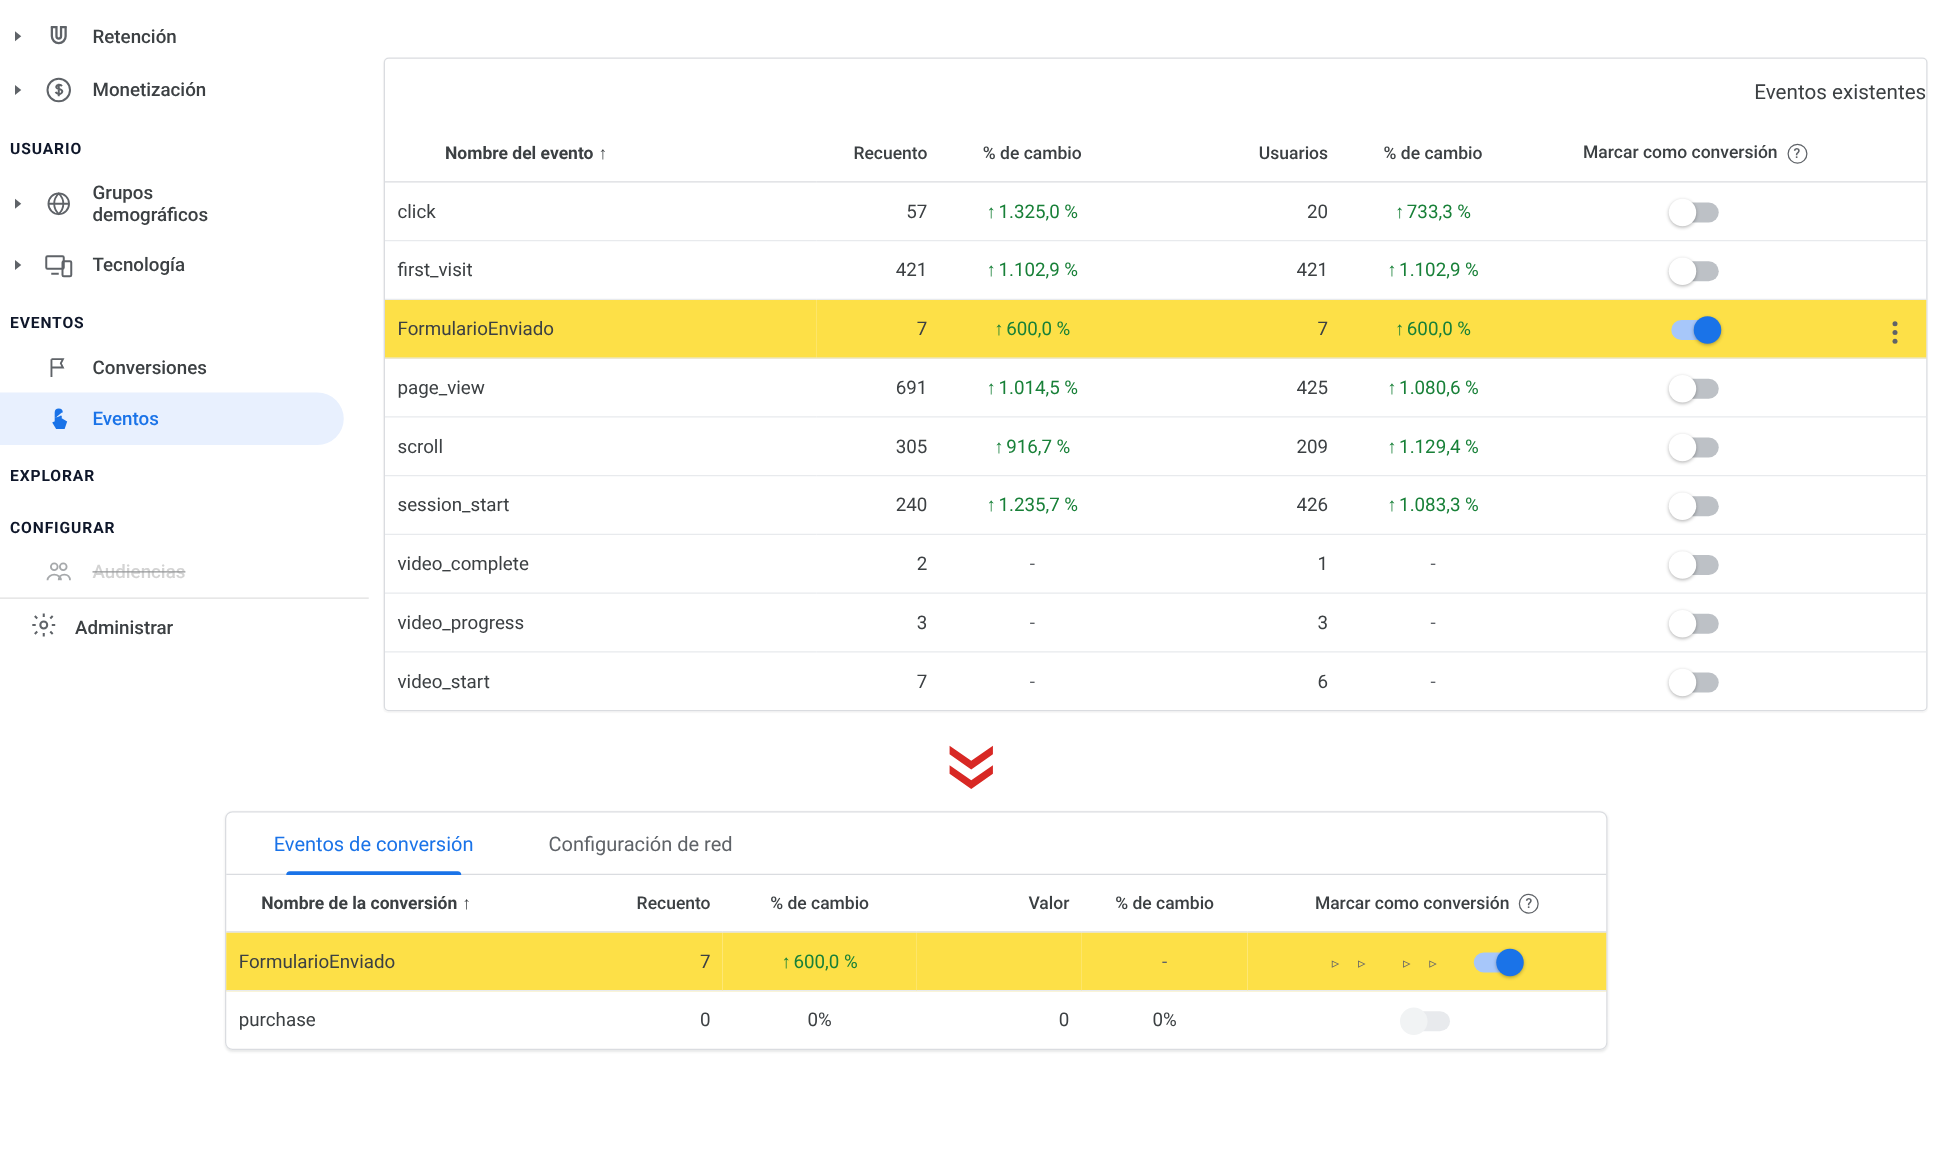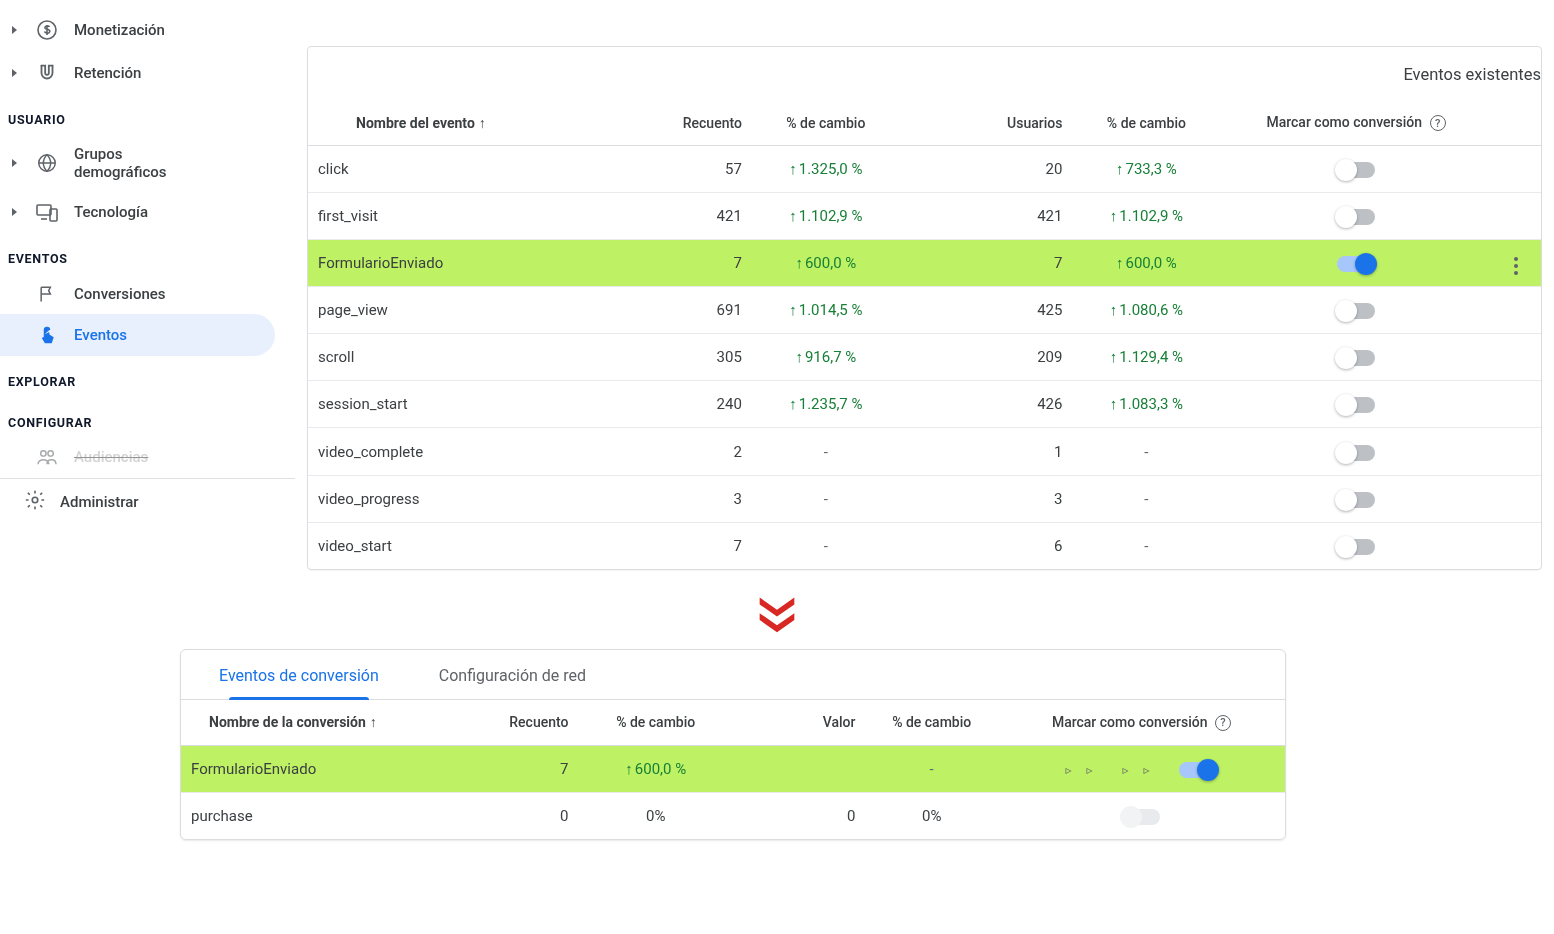--- a/index.html
+++ b/index.html
@@ -25,21 +25,21 @@
   .card { border: 1px solid #dadce0; border-radius: 4px; margin: 46px 0 0 12px; box-shadow: 0 1px 1px rgba(0,0,0,.04); }
 
   table { width: 100%; border-collapse: collapse; }
   th { text-align: left; font-size: 14px; font-weight: 500; color: #3c4043; padding: 14px 10px; border-bottom: 1px solid #dadce0; }
   th.num, td.num { text-align: right; }
   th.pct, td.pct { text-align: center; }
   th.conv, td.conv { text-align: center; }
   th.first, td.first { padding-left: 48px; }
   tr.row td { padding: 14px 10px; font-size: 15px; color: #3c4043; border-bottom: 1px solid #e8eaed; }
   tr.row:last-child td { border-bottom: none; }
-  tr.row.hover { background: #bef264; }
+  tr.row.hover { background: #fde047; }
   td.name { color: #2b2b2b; }
   .pct-up { color: #188038; white-space: nowrap; }
   .pct-up::before { content: "↑"; font-size: 15px; margin-right: 2px; }
   .dash { color: #5f6368; }
   td.conv { width: 200px; }
   .menu-cell { width: 40px; text-align: center; }
 
   
   .events-table col.c-name  { width: 28%; }
   .events-table col.c-count { width: 8%; }
@@ -90,41 +90,41 @@
 
   <div class="sidebar">
 
     <div class="nav-item">
       <span class="arrow-slot">
         <svg width="8" height="10" viewBox="0 0 8 10" fill="#5f6368">
             <path d="M1 1 L6 5 L1 9 Z"></path>
           </svg>
       </span>
       <span class="icon-slot">
+        <svg width="22" height="22" viewBox="0 0 24 24" fill="none" stroke="#5f6368" stroke-width="2" stroke-linecap="round">
+            <path d="M6 4v8a6 6 0 0 0 12 0V4"></path>
+            <path d="M6 4h4v8a2 2 0 0 0 4 0V4h4"></path>
+          </svg>
+      </span>
+      <span class="label">Retención</span>
+    </div>
+
+    <div class="nav-item">
+      <span class="arrow-slot">
+        <svg width="8" height="10" viewBox="0 0 8 10" fill="#5f6368">
+            <path d="M1 1 L6 5 L1 9 Z"></path>
+          </svg>
+      </span>
+      <span class="icon-slot">
         <svg width="24" height="24" viewBox="0 0 24 24" fill="none" stroke="#5f6368" stroke-width="1.6">
             <circle cx="12" cy="12" r="9"></circle>
             <path d="M12 7v10M14.5 9c-0.5-1-2-1.3-3-1s-2 1.2-1.3 2.2c.6.8 2 .9 3 1.3s2 1 1.5 2.3-2.2 1.5-3.2 1.2-1.7-.8-2-1.5"></path>
           </svg>
       </span>
       <span class="label">Monetización</span>
-    </div>
-
-    <div class="nav-item">
-      <span class="arrow-slot">
-        <svg width="8" height="10" viewBox="0 0 8 10" fill="#5f6368">
-            <path d="M1 1 L6 5 L1 9 Z"></path>
-          </svg>
-      </span>
-      <span class="icon-slot">
-        <svg width="22" height="22" viewBox="0 0 24 24" fill="none" stroke="#5f6368" stroke-width="2" stroke-linecap="round">
-            <path d="M6 4v8a6 6 0 0 0 12 0V4"></path>
-            <path d="M6 4h4v8a2 2 0 0 0 4 0V4h4"></path>
-          </svg>
-      </span>
-      <span class="label">Retención</span>
     </div>
 
     <div class="section-header">USUARIO</div>
 
     <div class="nav-item">
       <span class="arrow-slot">
         <svg width="8" height="10" viewBox="0 0 8 10" fill="#5f6368">
             <path d="M1 1 L6 5 L1 9 Z"></path>
           </svg>
       </span>

